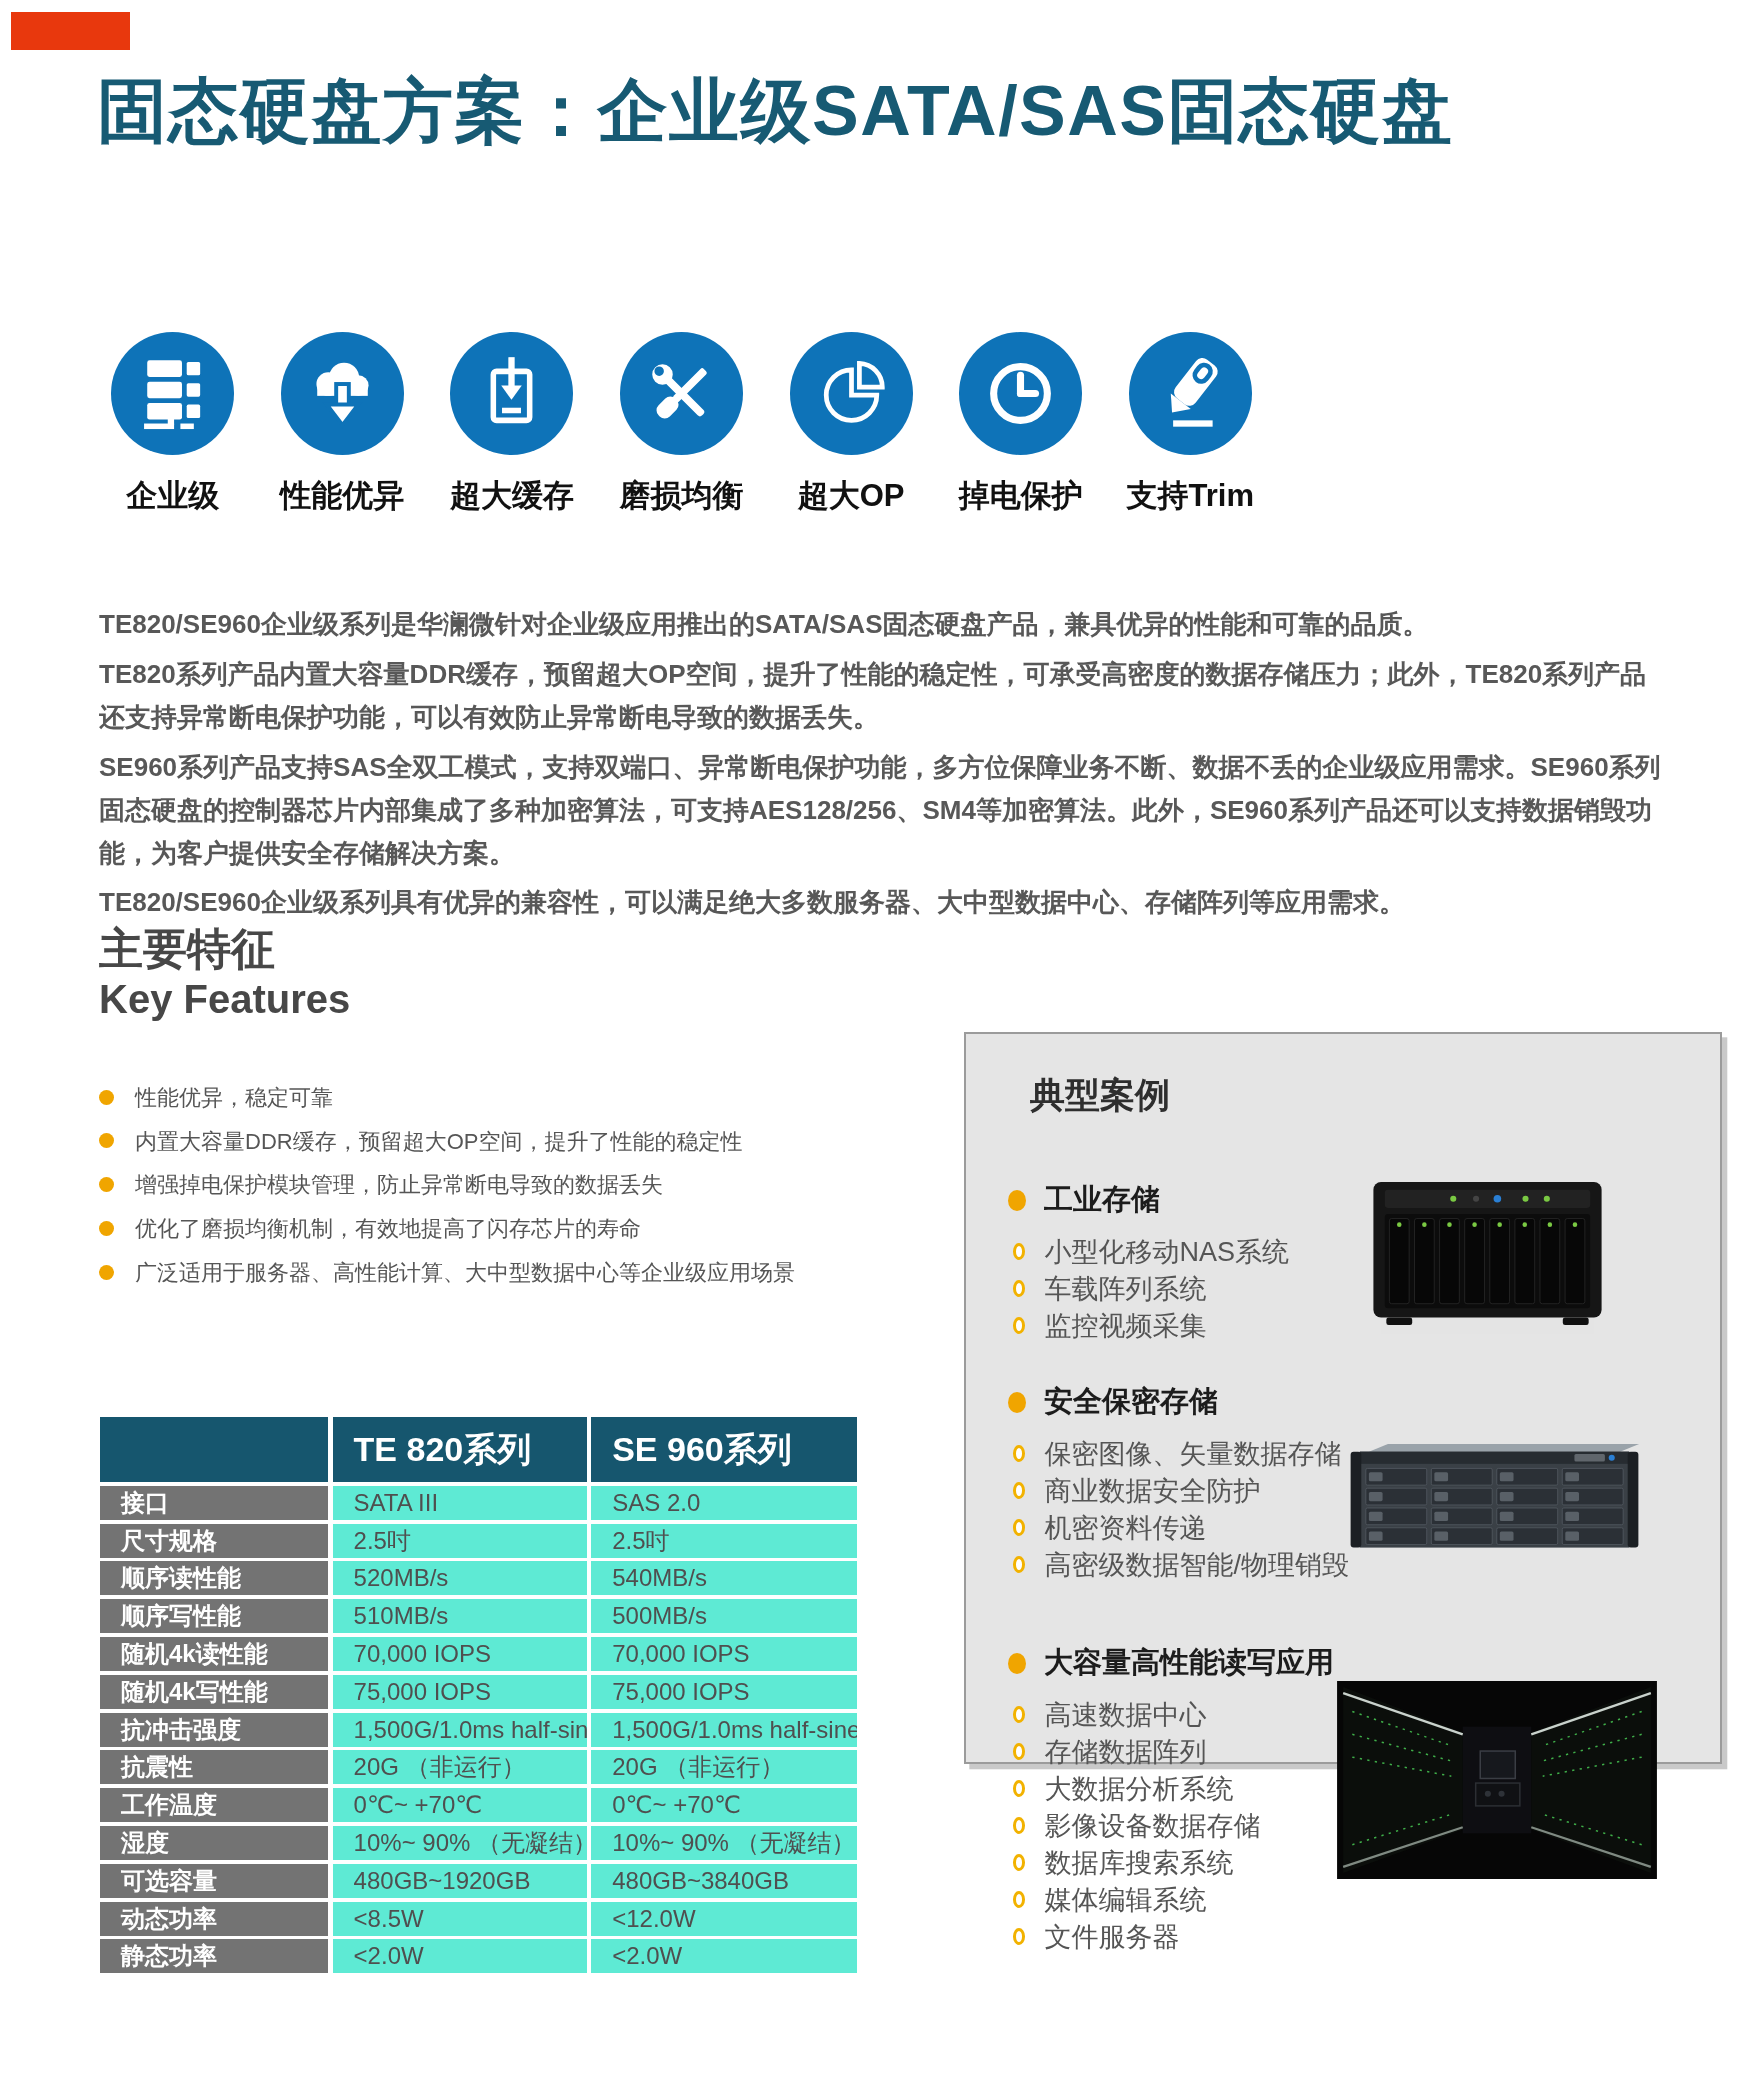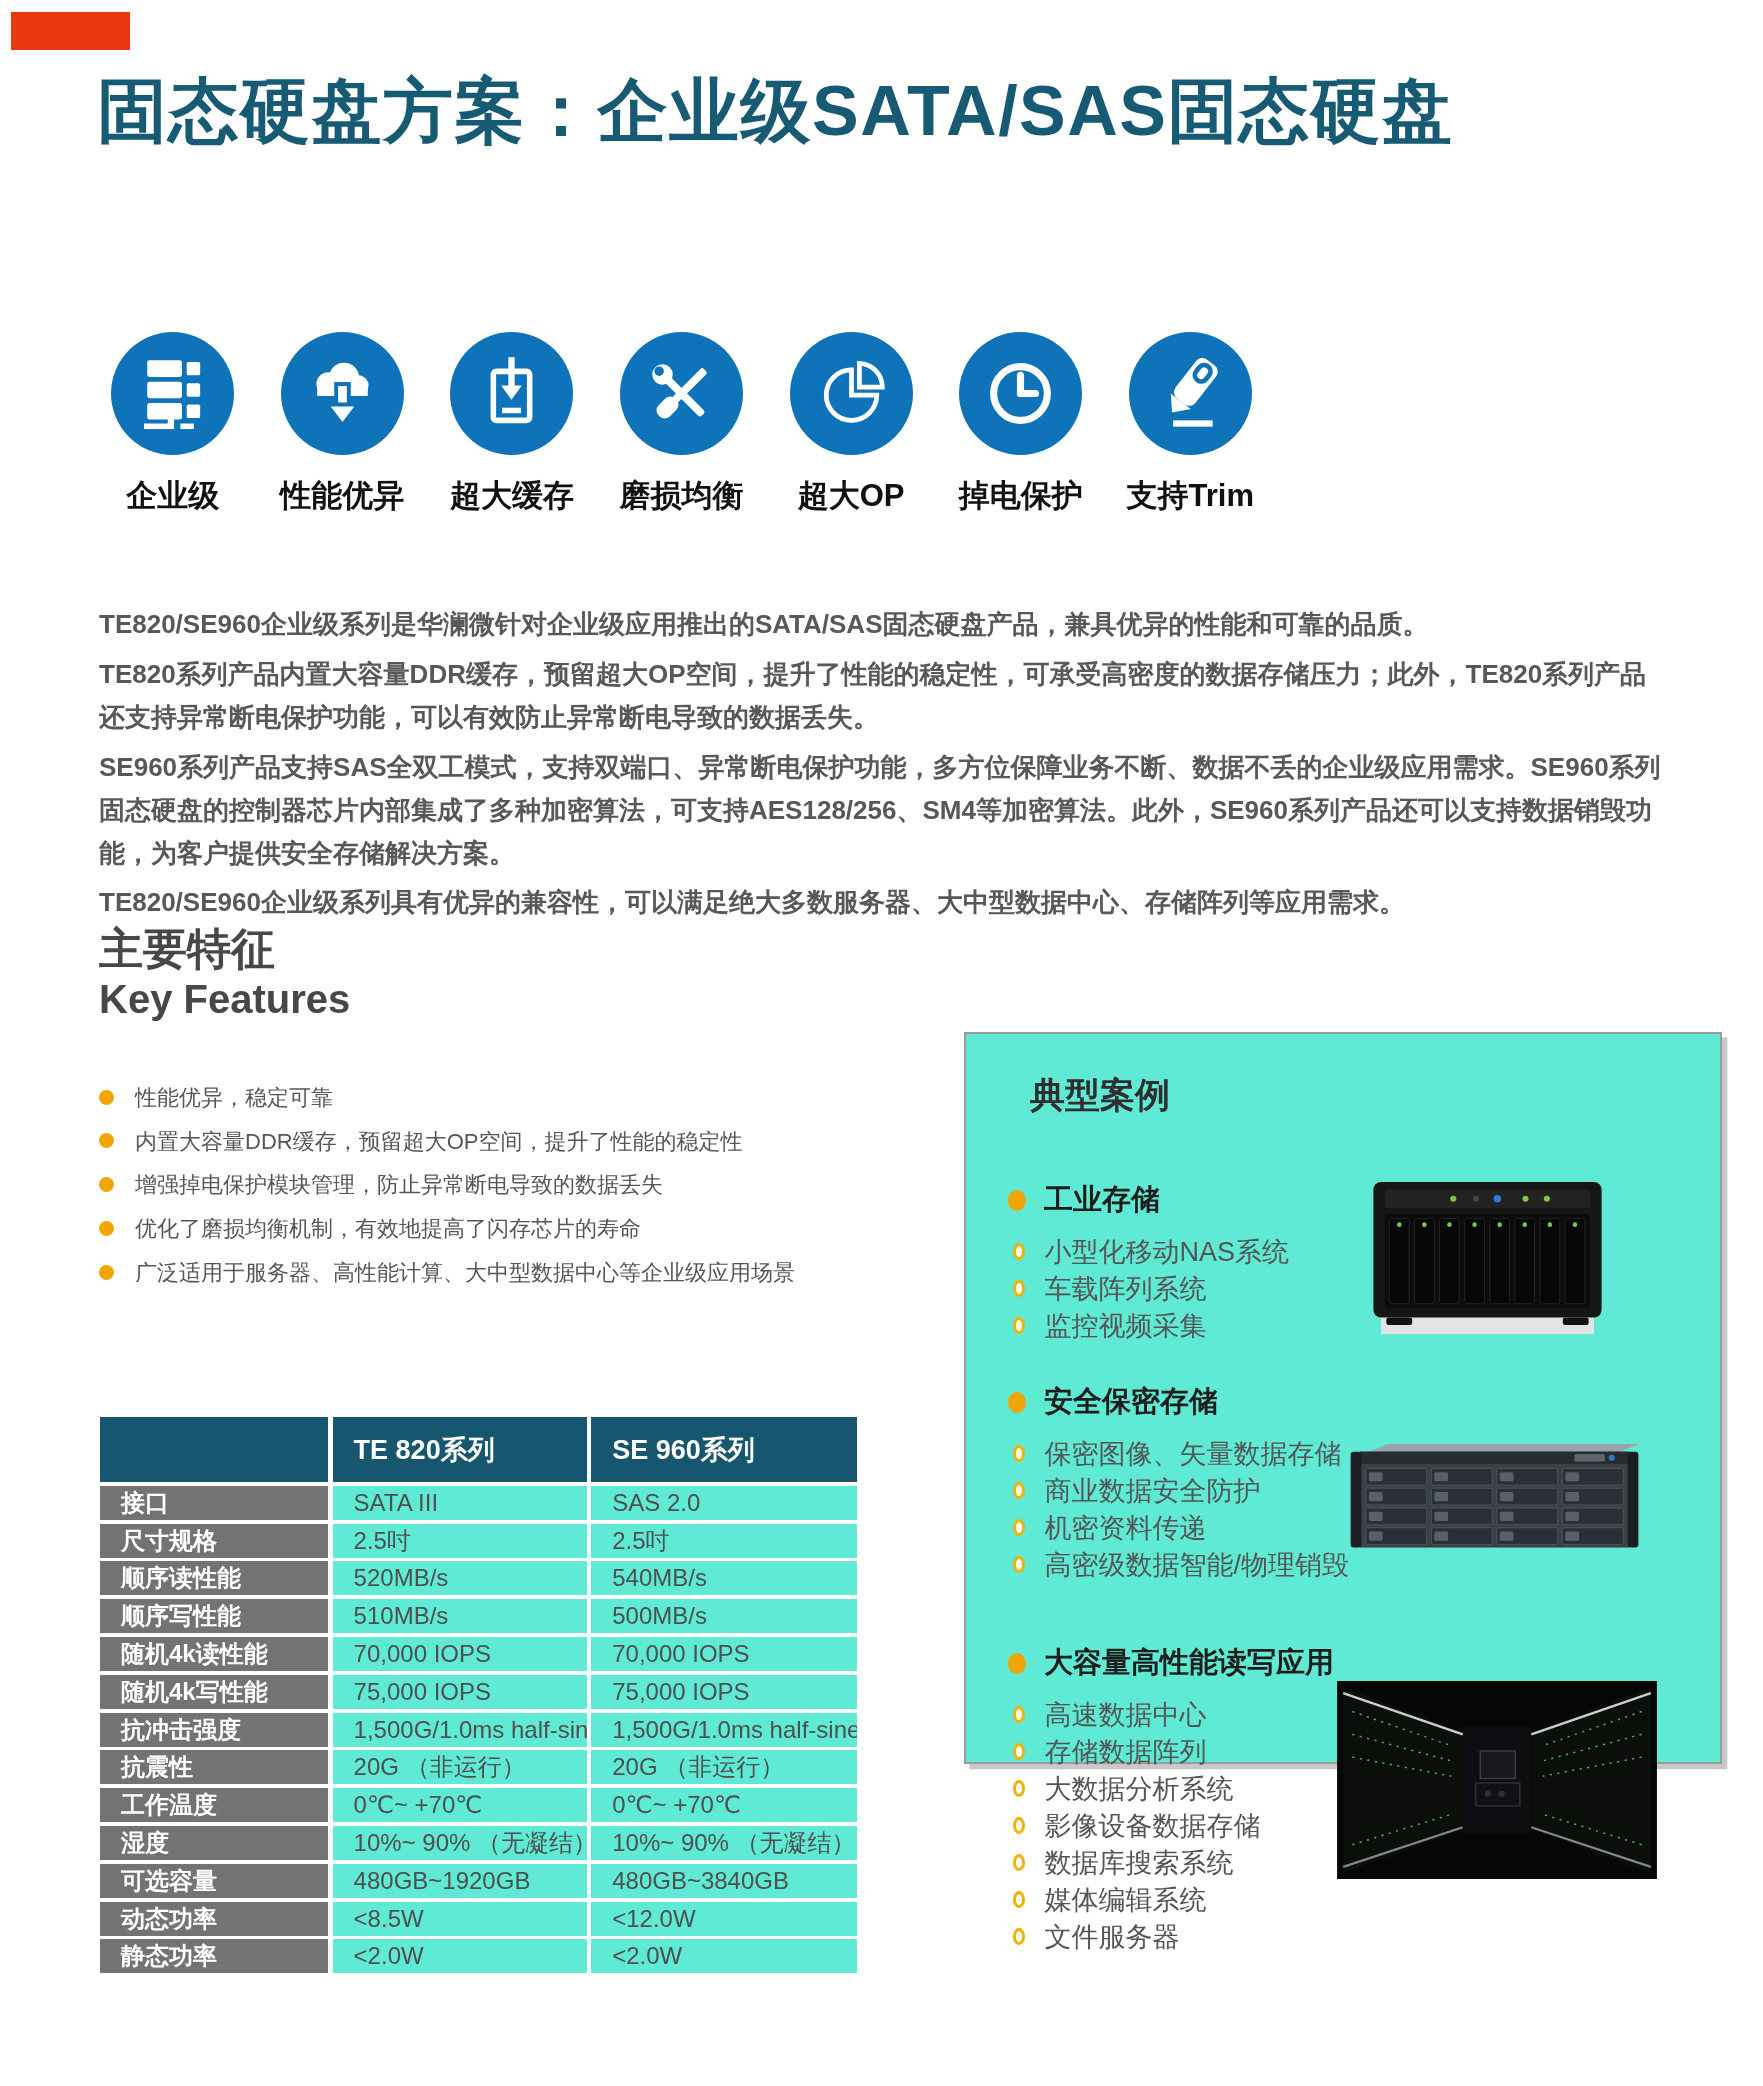--- a/index.html
+++ b/index.html
@@ -38,27 +38,27 @@
   .feat-dot { width:15px; height:15px; border-radius:50%; background:#f0a500; margin:6.8px 21px 0 0; flex:none; }
   .feat-text { font-size:22px; color:#565656; line-height:29px; white-space:nowrap; }
 
   
   .spec-table { position:absolute; left:100px; top:1417px; width:758px; }
   .st-row { display:grid; grid-template-columns:228px 254px 266px; column-gap:4.6px;
     height:34px; margin-bottom:3.8px; }
   .st-row.st-head { height:65px; }
   .cell { overflow:hidden; white-space:nowrap; display:flex; align-items:center; padding-left:21px; }
   .cell.label { background:#737373; color:#ffffff; font-weight:bold; font-size:24px; }
-  .cell.head { background:#16566e; color:#ffffff; font-weight:bold; font-size:27px; }
+  .cell.head { background:#16566e; color:#ffffff; font-weight:bold; font-size:34px; }
   .cell.val { background:#5eead4; color:#4f4f4f; font-size:24px; }
   .cell.corner { background:#16566e; }
 
   
   .case-panel { position:absolute; left:964px; top:1032px; width:758px; height:732px;
-    background:#5eead4; border:2.3px solid #9b9b9b; box-shadow:5.3px 5.3px 0 #c9c9c9; }
+    background:#e5e5e5; border:2.3px solid #9b9b9b; box-shadow:5.3px 5.3px 0 #c9c9c9; }
   .cp-title { position:absolute; left:64px; top:38px; font-size:35px; font-weight:bold; color:#2e2e2e; }
   .cp-section { position:absolute; left:42px; }
   .cp-header { display:flex; align-items:center; margin-bottom:18px; }
   .cp-header-dot { width:18px; height:21px; border-radius:50%; background:#f0a500; margin-right:18px; flex:none; }
   .cp-header-text { font-size:29px; font-weight:bold; color:#1c1c1c; white-space:nowrap; }
   .cp-item { display:flex; align-items:center; margin-bottom:10px; height:27px; padding-left:4.6px; }
   .cp-ring { width:12px; height:16.7px; border-radius:50%; border:3.8px solid #f2b200; background:#ffffff;
     margin-right:20px; flex:none; }
   .cp-item-text { font-size:27px; color:#555555; white-space:nowrap; }
   .cp-image { position:absolute; }

